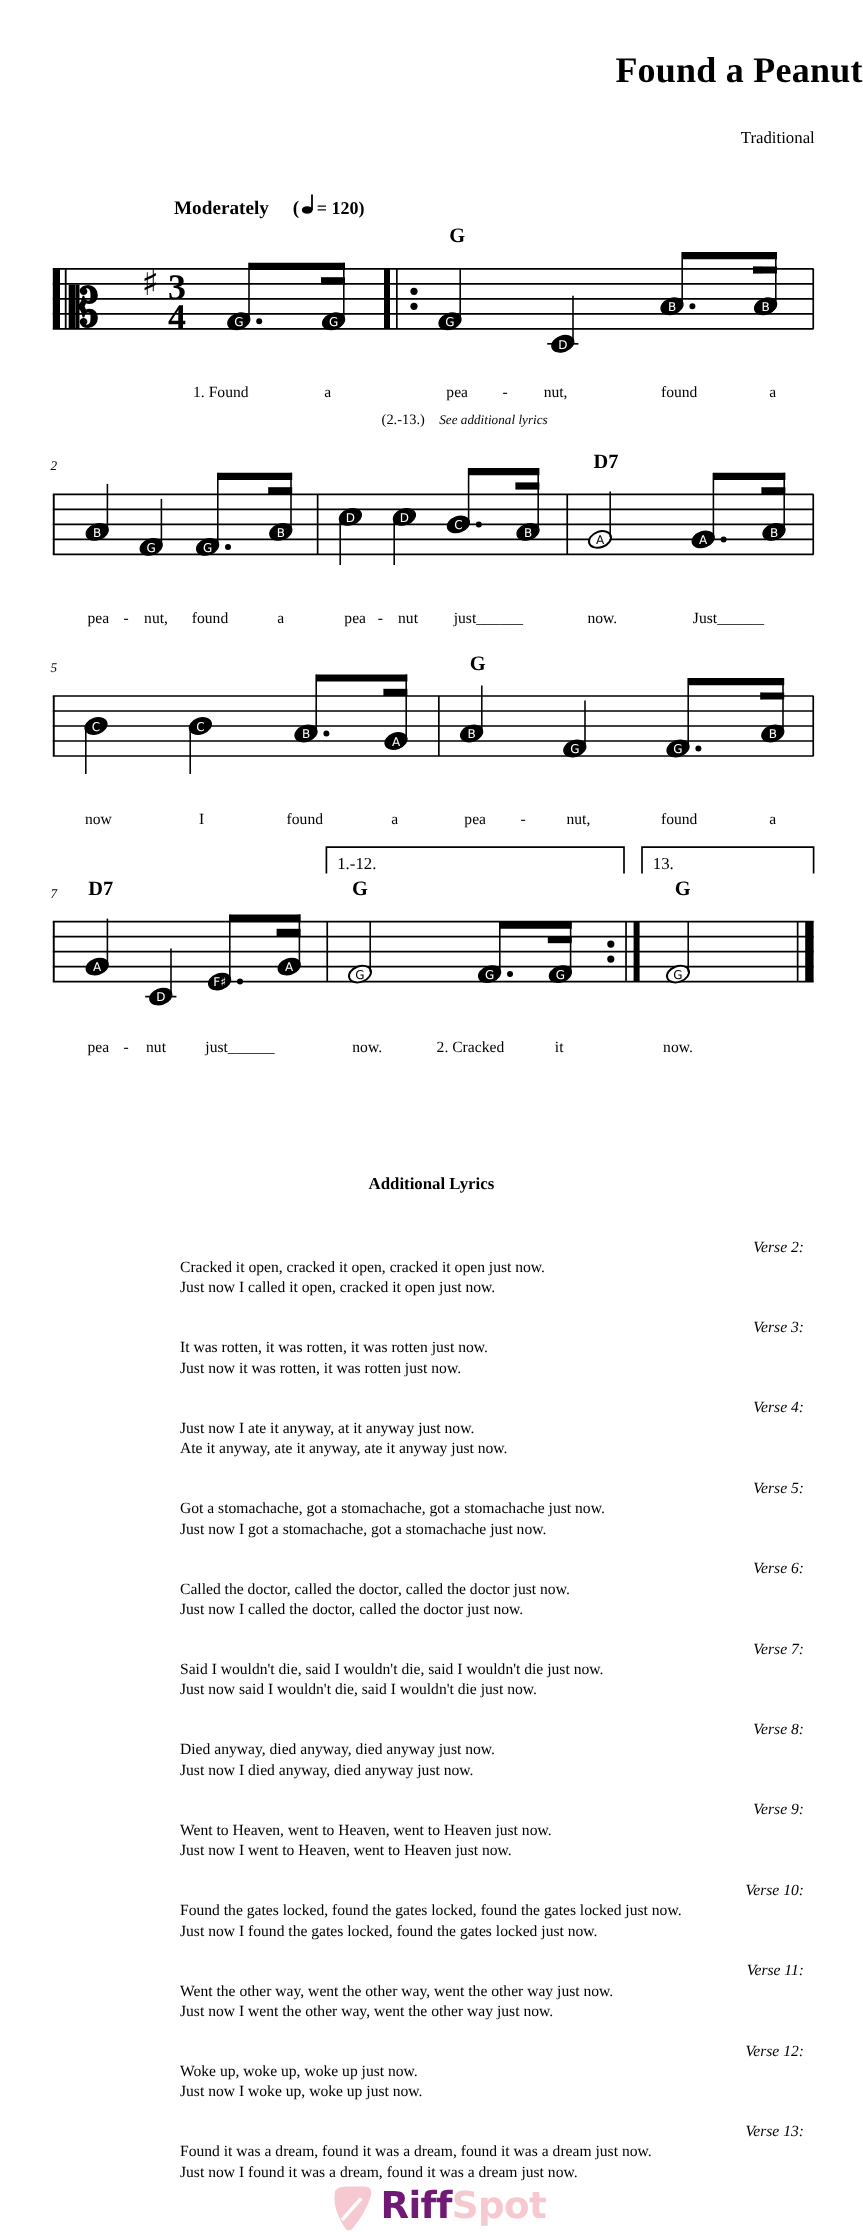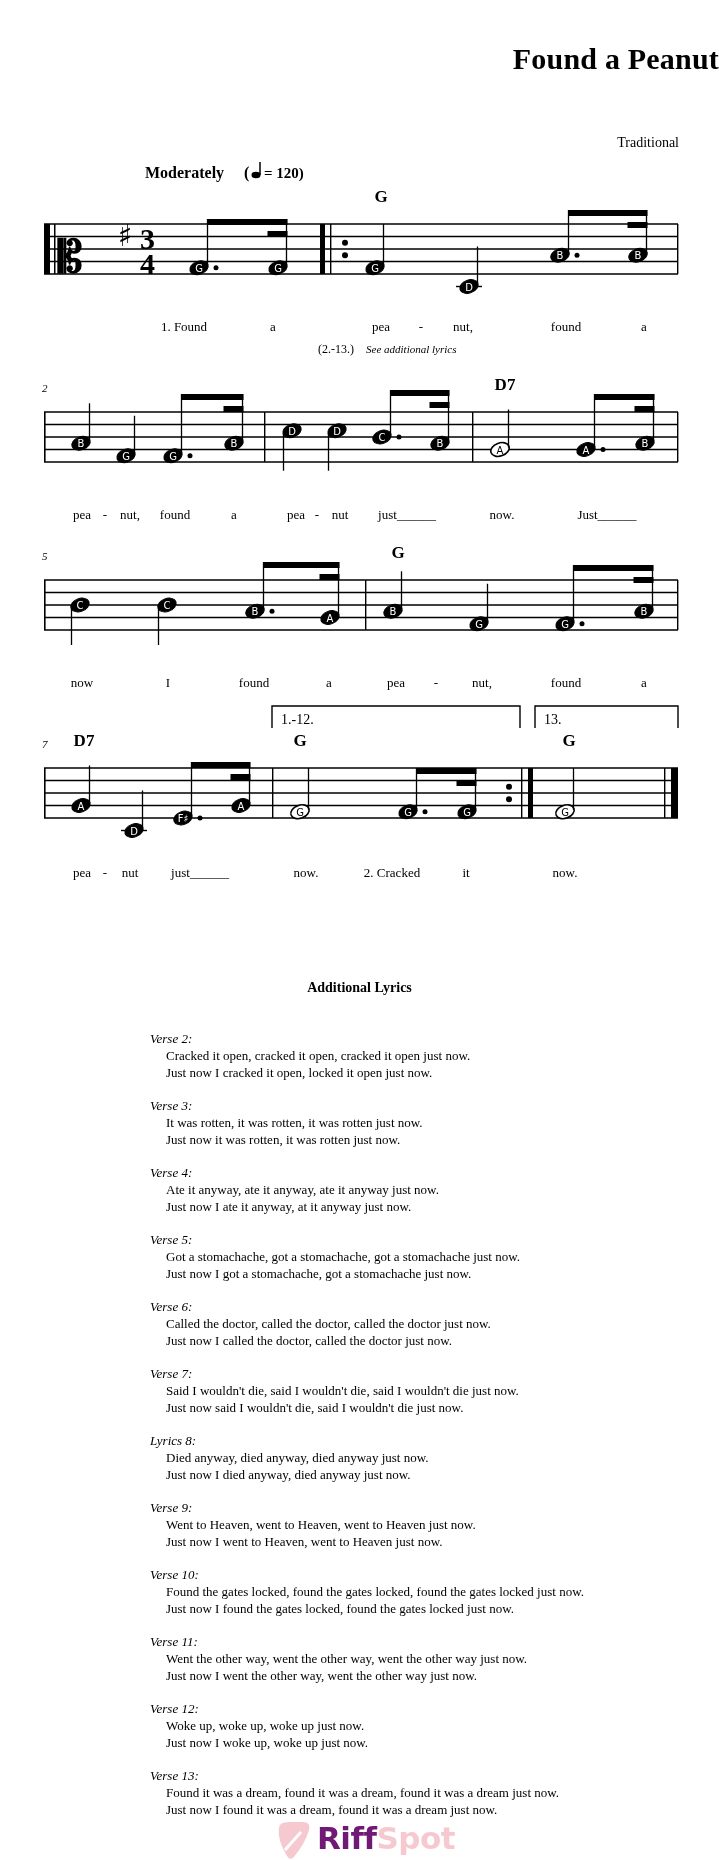--- a/index.html
+++ b/index.html
@@ -1,27 +1,27 @@
 <!DOCTYPE html>
 <html><head>
 <meta charset="utf-8">
 <style>
   html, body { margin: 0; padding: 0; background: #ffffff; }
   body { width: 719px; height: 1860px; position: relative; overflow: hidden;
          font-family: "Liberation Serif", "DejaVu Serif", serif; color: #000; }
   .title { position: absolute; top: 42px; left: 0; width: 719px; text-align: right;
            font-size: 30px; font-weight: bold; letter-spacing: 0.2px; }
-  .composer { position: absolute; top: 135px; right: 40px; font-size: 14px; }
+  .composer { position: absolute; top: 108px; right: 40px; font-size: 14px; }
   #score { position: absolute; left: 0; top: 0; }
   .lyrics-title { position: absolute; top: 980px; left: 0; width: 719px; text-align: center;
                   font-size: 14px; font-weight: bold; }
   .verses { position: absolute; top: 1030px; left: 150px; width: 520px; }
   .verse { margin-bottom: 16px; font-size: 13px; line-height: 17px; }
-  .verse-label { font-style: italic; display: block; }
-  .verse-line { display: block; margin-left: 16px; }
+  .verse-label { font-style: italic; display: block; text-align: right; }
+  .verse-line { display: block; }
   .logo { position: absolute; top: 1820px; left: 275px; height: 40px; width: 180px; }
   .logo-text { position: absolute; left: 42px; top: 0; font-family: "DejaVu Sans", sans-serif;
                font-weight: bold; font-size: 31px; letter-spacing: -0.5px; }
   .logo-riff { color: #701a75; }
   .logo-spot { color: #f6c9d0; margin-top: 12px; }
 </style>
 </head>
 <body>
 
 <div class="title">Found a Peanut</div>
@@ -257,49 +257,49 @@
     <text x="392" y="877" text-anchor="middle" font-family="Liberation Serif, serif" font-size="13">2.  Cracked</text>
     <text x="466" y="877" text-anchor="middle" font-family="Liberation Serif, serif" font-size="13">it</text>
     <text x="565" y="877" text-anchor="middle" font-family="Liberation Serif, serif" font-size="13">now.</text>
   </svg>
 
 <div class="lyrics-title">Additional Lyrics</div>
 <div class="verses">
   <div class="verse">
       <span class="verse-label">Verse 2:</span>
       <span class="verse-line">Cracked it open, cracked it open, cracked it open just now.</span>
-      <span class="verse-line">Just now I cracked it open, locked it open just now.</span>
+      <span class="verse-line">Just now I called it open, cracked it open just now.</span>
     </div>
   <div class="verse">
       <span class="verse-label">Verse 3:</span>
       <span class="verse-line">It was rotten, it was rotten, it was rotten just now.</span>
       <span class="verse-line">Just now it was rotten, it was rotten just now.</span>
     </div>
   <div class="verse">
       <span class="verse-label">Verse 4:</span>
+      <span class="verse-line">Just now I ate it anyway, at it anyway just now.</span>
       <span class="verse-line">Ate it anyway, ate it anyway, ate it anyway just now.</span>
-      <span class="verse-line">Just now I ate it anyway, at it anyway just now.</span>
     </div>
   <div class="verse">
       <span class="verse-label">Verse 5:</span>
       <span class="verse-line">Got a stomachache, got a stomachache, got a stomachache just now.</span>
       <span class="verse-line">Just now I got a stomachache, got a stomachache just now.</span>
     </div>
   <div class="verse">
       <span class="verse-label">Verse 6:</span>
       <span class="verse-line">Called the doctor, called the doctor, called the doctor just now.</span>
       <span class="verse-line">Just now I called the doctor, called the doctor just now.</span>
     </div>
   <div class="verse">
       <span class="verse-label">Verse 7:</span>
       <span class="verse-line">Said I wouldn't die, said I wouldn't die, said I wouldn't die just now.</span>
       <span class="verse-line">Just now said I wouldn't die, said I wouldn't die just now.</span>
     </div>
   <div class="verse">
-      <span class="verse-label">Lyrics 8:</span>
+      <span class="verse-label">Verse 8:</span>
       <span class="verse-line">Died anyway, died anyway, died anyway just now.</span>
       <span class="verse-line">Just now I died anyway, died anyway just now.</span>
     </div>
   <div class="verse">
       <span class="verse-label">Verse 9:</span>
       <span class="verse-line">Went to Heaven, went to Heaven, went to Heaven just now.</span>
       <span class="verse-line">Just now I went to Heaven, went to Heaven just now.</span>
     </div>
   <div class="verse">
       <span class="verse-label">Verse 10:</span>

